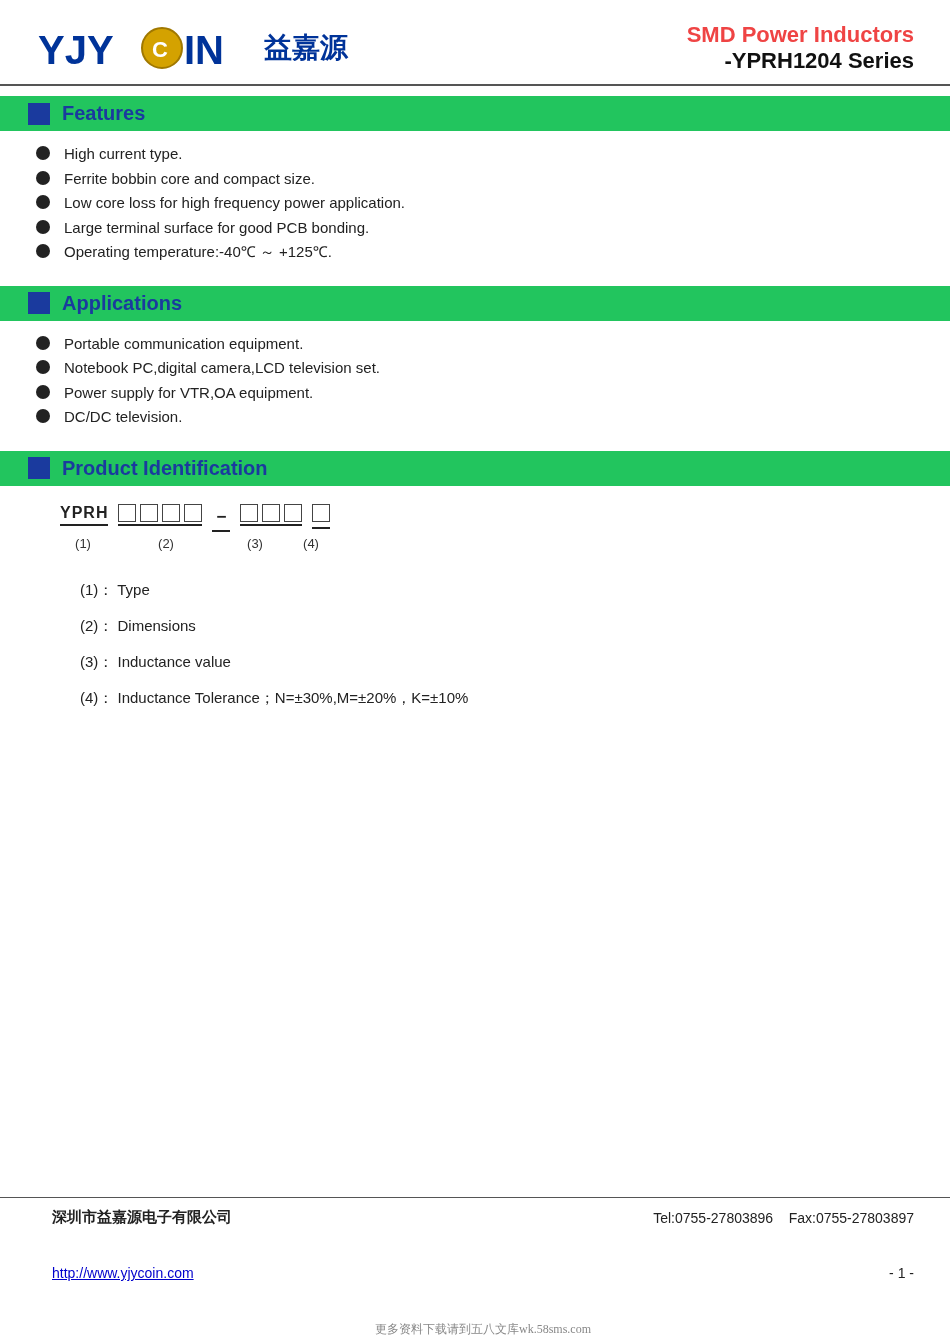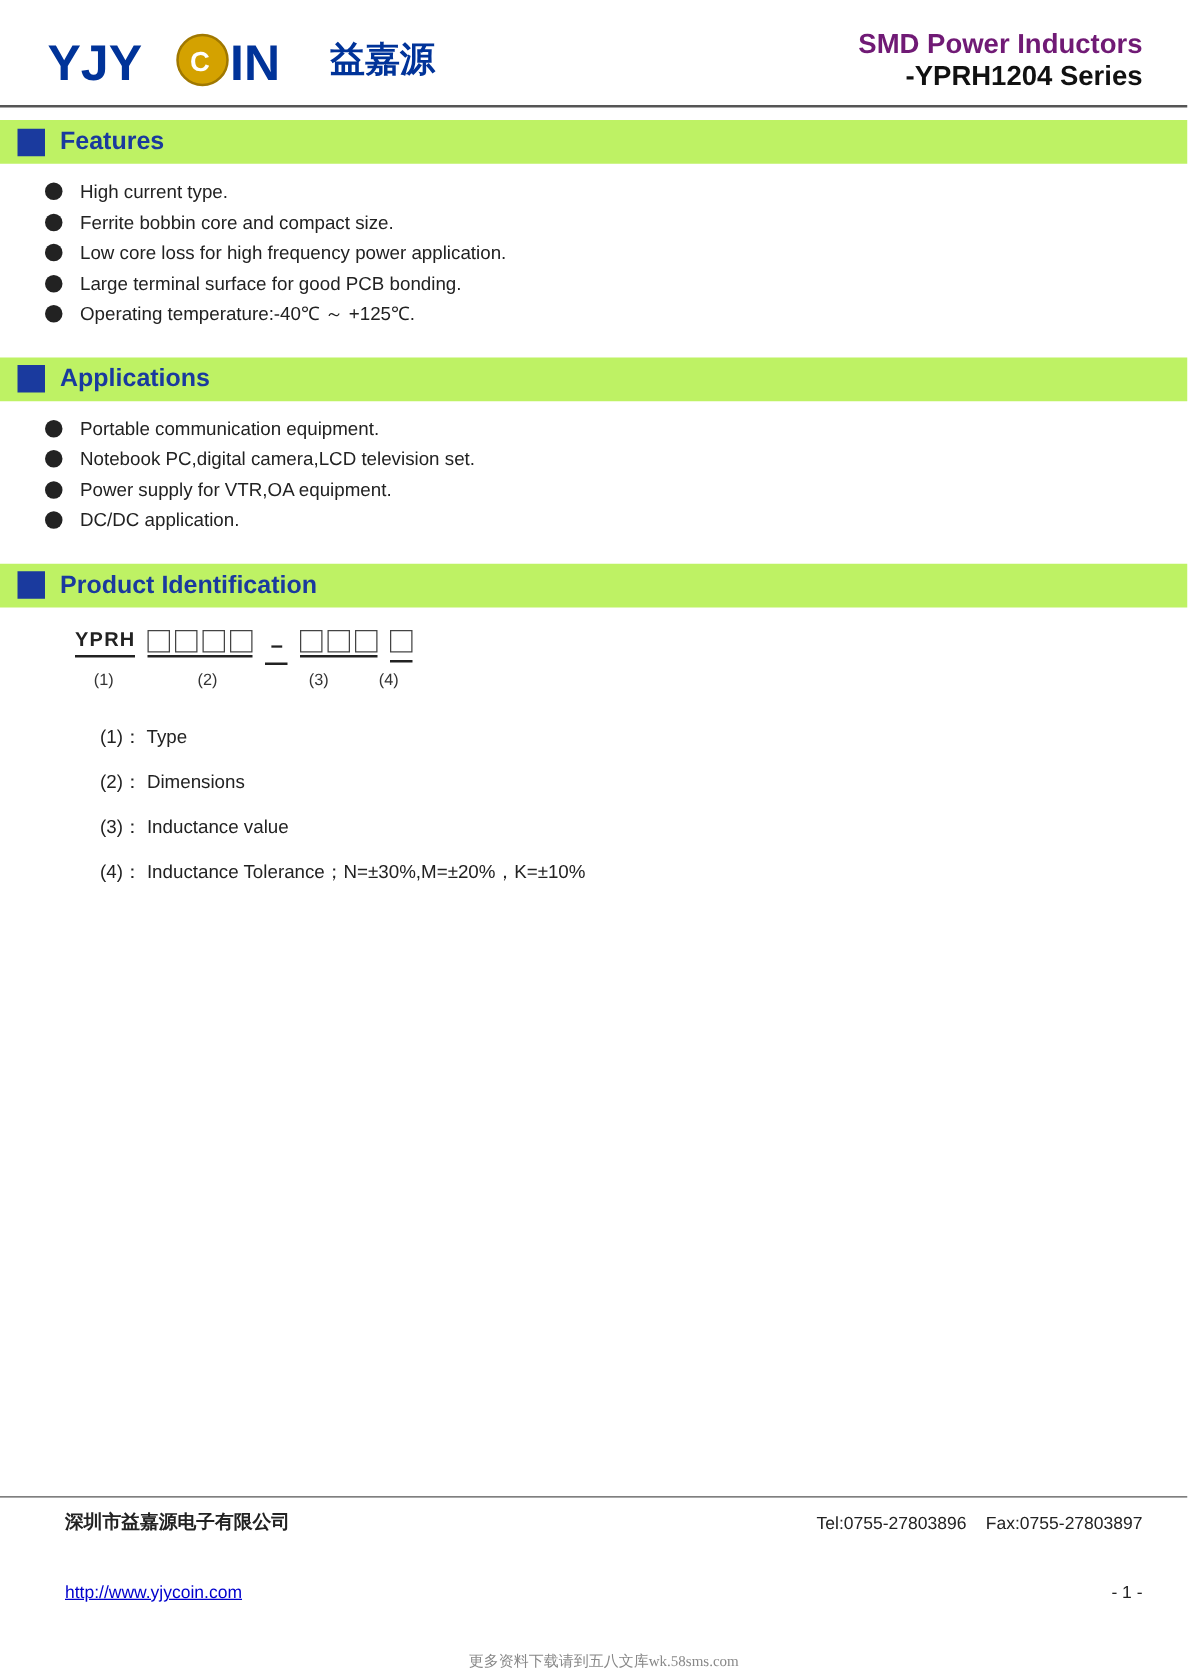--- a/index.html
+++ b/index.html
@@ -44,35 +44,35 @@
       margin-left: 6px;
     }
 
     .header-title {
       text-align: right;
     }
 
     .header-title-main {
       font-size: 22px;
       font-weight: bold;
-      color: #701a75;
+      color: #ef4444;
     }
 
     .header-title-sub {
       font-size: 22px;
       font-weight: bold;
       color: #111;
     }
 
     
     .section-header {
       display: flex;
       align-items: center;
-      background: #bef264;
-      padding: 6px 14px;
+      background: #22c55e;
+      padding: 6px 28px;
       margin-top: 10px;
       margin-bottom: 0;
     }
 
     .section-square {
       width: 22px;
       height: 22px;
       background: #1a3a9e;
       margin-right: 12px;
       flex-shrink: 0;
@@ -293,21 +293,21 @@
     <div class="bullet-item">
       <div class="bullet-dot"></div>
       <span>Notebook PC,digital camera,LCD television set.</span>
     </div>
     <div class="bullet-item">
       <div class="bullet-dot"></div>
       <span>Power supply for VTR,OA equipment.</span>
     </div>
     <div class="bullet-item">
       <div class="bullet-dot"></div>
-      <span>DC/DC application.</span>
+      <span>DC/DC television.</span>
     </div>
   </div>
 
   <div class="section-header">
     <div class="section-square"></div>
     <span class="section-title">Product Identification</span>
   </div>
 
   <div class="product-id-diagram">
     <div class="pid-row">

